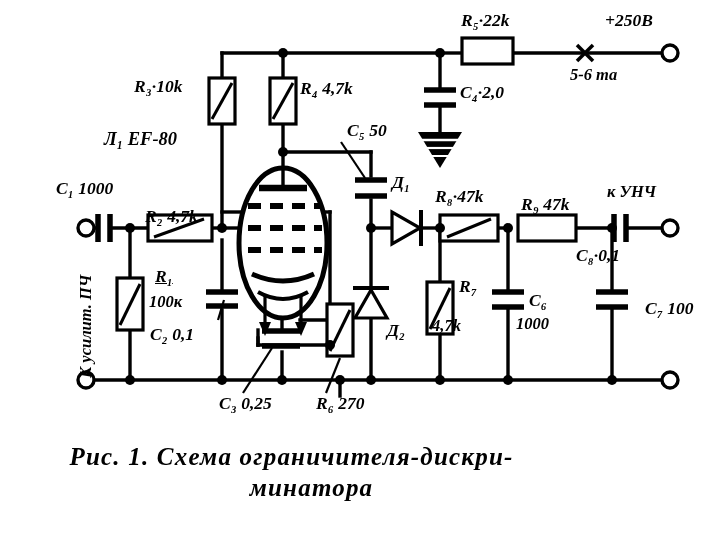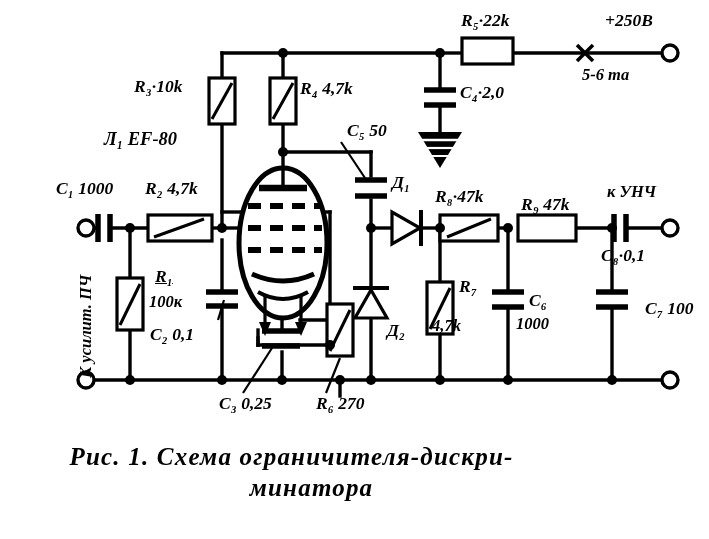--- a/index.html
+++ b/index.html
@@ -245,31 +245,31 @@
     <line x1="243" y1="393" x2="272" y2="348"></line>
     <line x1="326" y1="393" x2="340" y2="358"></line>
     <line x1="218" y1="320" x2="224" y2="300"></line>
   </g>
 </svg>
 
 <div class="lbl l17" style="left:134px;top:78px;">R₃·10k</div>
 <div class="lbl l17" style="left:300px;top:80px;">R₄ 4,7k</div>
 <div class="lbl l17" style="left:461px;top:12px;text-align:right;">R₅·22k</div>
 <div class="lbl l17" style="left:605px;top:12px;">+250В</div>
-<div class="lbl l16" style="left:570px;top:67px;margin-left:12px;">5-6 ma</div>
+<div class="lbl l16" style="left:570px;top:67px;">5-6 ma</div>
 <div class="lbl l17" style="left:460px;top:84px;">C₄·2,0</div>
 <div class="lbl l18" style="left:104px;top:130px;">Л₁ EF-80</div>
 <div class="lbl l17" style="left:56px;top:180px;">C₁ 1000</div>
-<div class="lbl l17" style="left:145px;top:180px;">R₂ 4,7k</div>
+<div class="lbl l17" style="left:145px;top:208px;">R₂ 4,7k</div>
 <div class="lbl l17" style="left:347px;top:114px;margin-top:8px;">C₅ 50</div>
 <div class="lbl l17" style="left:392px;top:174px;">Д₁</div>
 <div class="lbl l17" style="left:435px;top:188px;">R₈·47k</div>
 <div class="lbl l17" style="left:521px;top:196px;">R₉ 47k</div>
 <div class="lbl l16" style="left:607px;top:184px;">к УНЧ</div>
-<div class="lbl l17" style="left:601px;top:247px;">C₈·0,1</div>
+<div class="lbl l17" style="left:576px;top:247px;">C₈·0,1</div>
 <div class="lbl l17" style="left:155px;top:268px;text-decoration:underline;">R₁</div>
 <div class="lbl l16" style="left:149px;top:294px;">100к</div>
 <div class="lbl l17" style="left:150px;top:326px;">C₂ 0,1</div>
 <div class="lbl l17" style="left:459px;top:278px;">R₇</div>
 <div class="lbl l16" style="left:432px;top:308px;margin-top:10px;">4,7k</div>
 <div class="lbl l17" style="left:529px;top:292px;">C₆</div>
 <div class="lbl l16" style="left:516px;top:316px;">1000</div>
 <div class="lbl l17" style="left:602px;top:300px;margin-left:43px;">C₇ 100</div>
 <div class="lbl l17" style="left:387px;top:322px;">Д₂</div>
 <div class="lbl l17" style="left:219px;top:395px;text-align:center;">C₃ 0,25</div>

